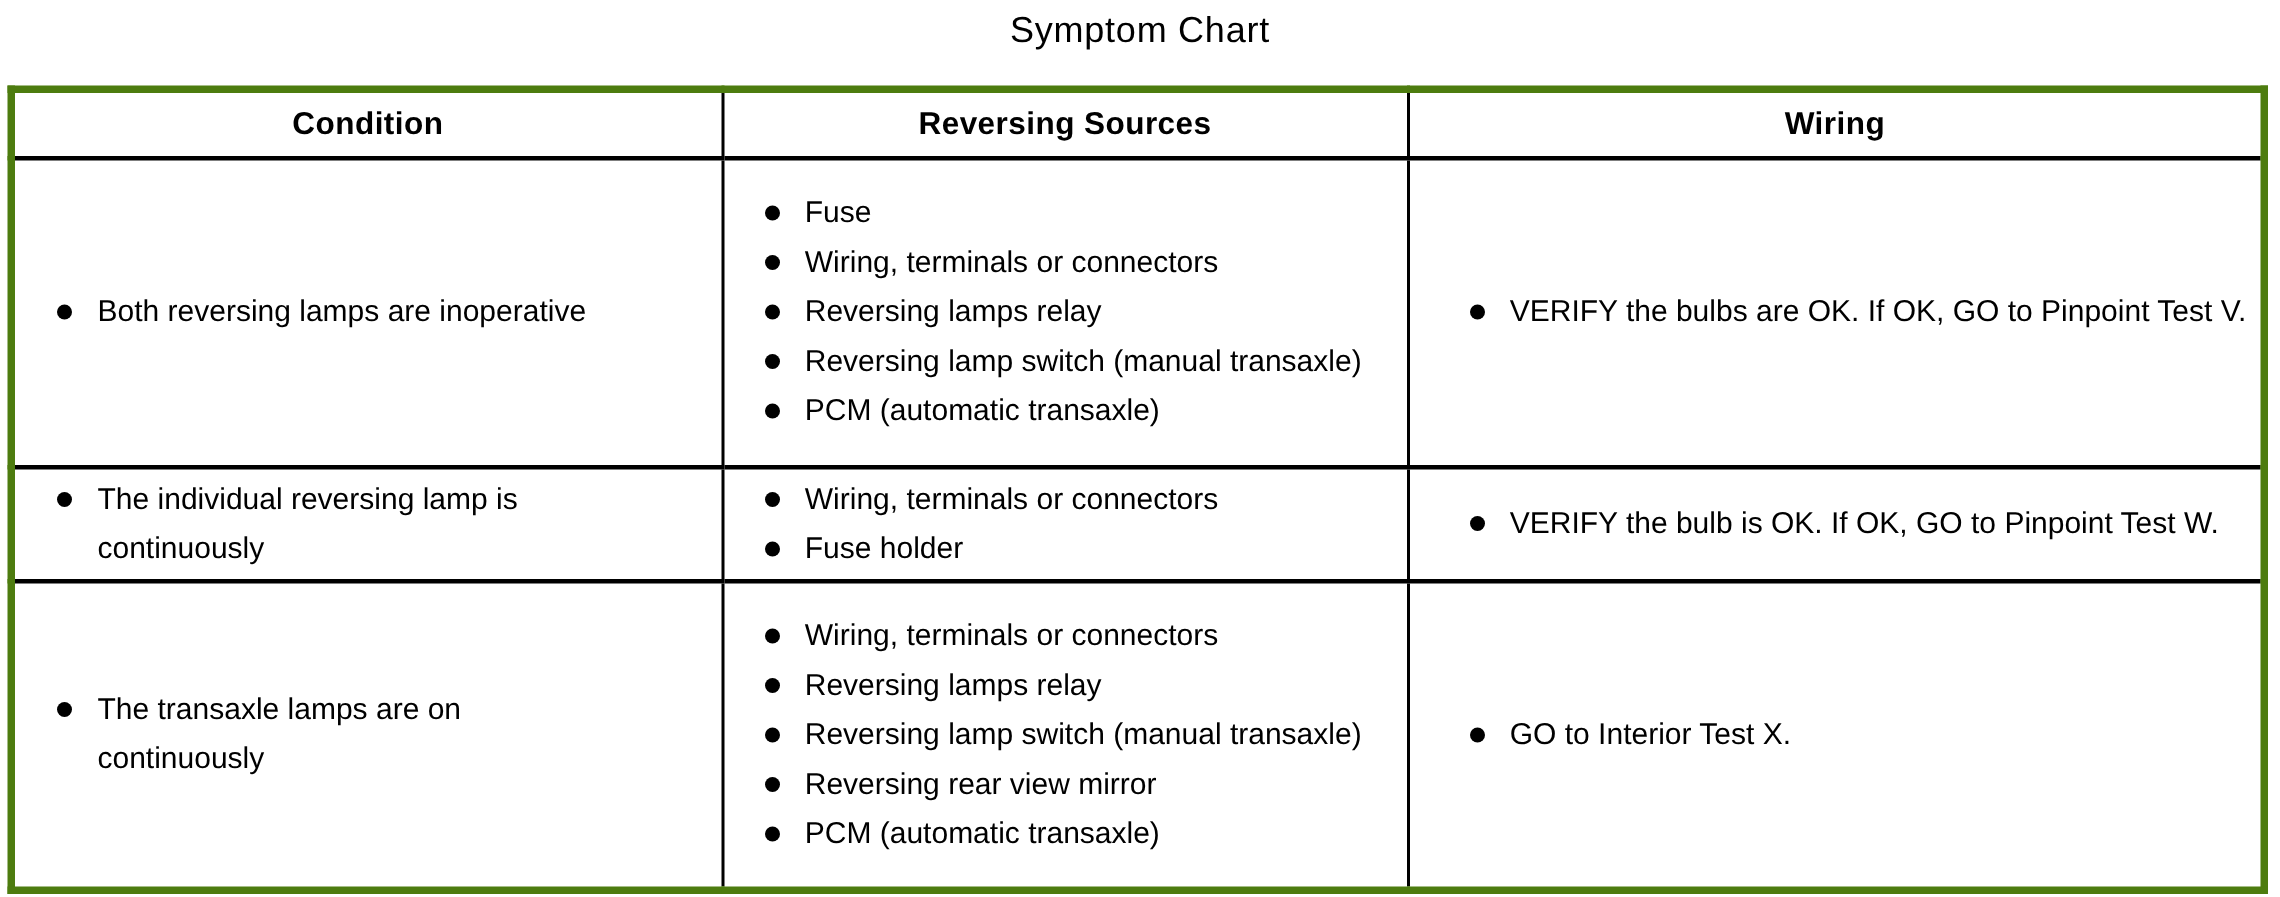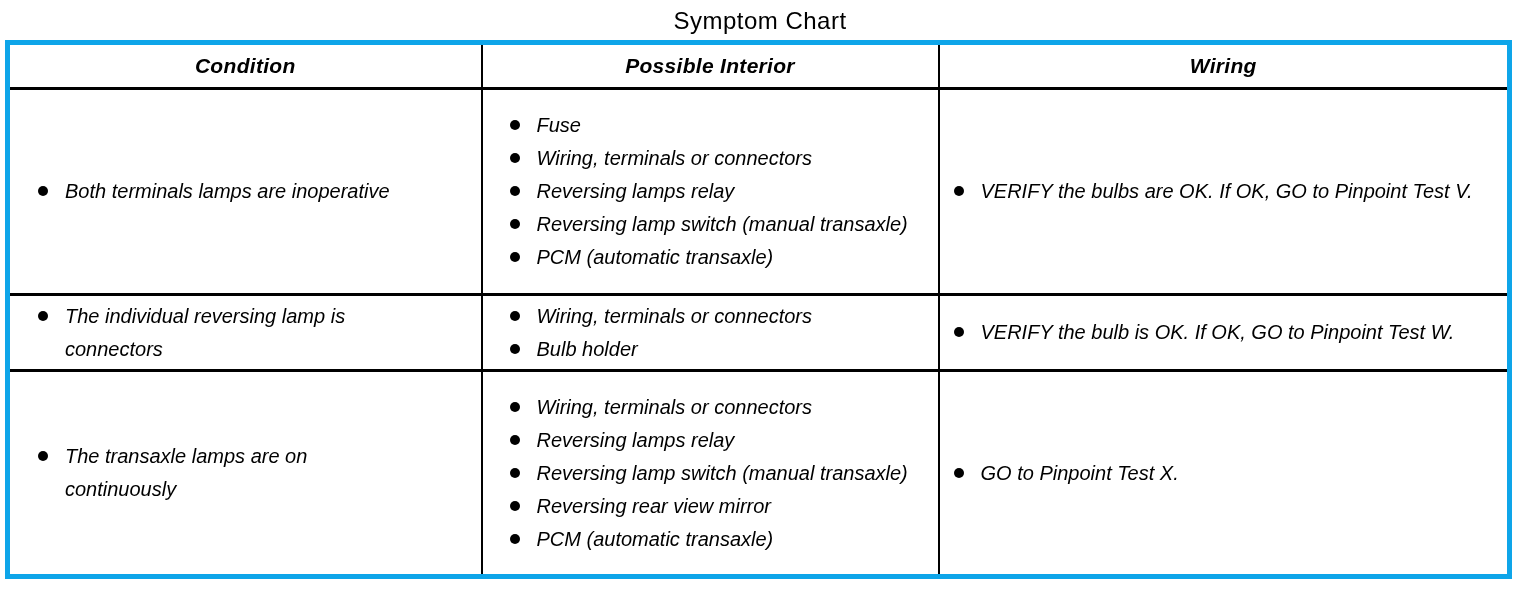--- a/index.html
+++ b/index.html
@@ -8,35 +8,34 @@
     padding: 0;
     width: 1520px;
     height: 598px;
     background: #ffffff;
     color: #000000;
     font-family: "Liberation Sans", sans-serif;
   }
   .page { width: 1520px; height: 598px; overflow: hidden; }
 
   .title {
-    height: 40px;
+    height: 57px;
     padding-top: 2px;
     text-align: center;
     font-size: 24px;
     line-height: 38px;
     letter-spacing: 0.5px;
   }
 
   table.symptom {
     margin-left: 5px;
     width: 1502px;
     border-collapse: collapse;
     table-layout: fixed;
-    border: 5px solid #0ea5e9;
-    font-style: italic;
+    border: 5px solid #4d7c0f;
   }
   col.c1 { width: 474px; }
   col.c2 { width: 457px; }
   col.c3 { width: 571px; }
 
   th {
     border: 2px solid #000000;
     border-bottom: 3px solid #000000;
     height: 46px;
     font-size: 21px;
@@ -49,21 +48,21 @@
     border: 2px solid #000000;
     border-top: 3px solid #000000;
     vertical-align: middle;
     padding: 0;
   }
   tbody tr.row-tall  { height: 206px; }
   tbody tr.row-short { height: 76px; }
 
   .col-condition { padding-left: 28px; }
   .col-sources   { padding-left: 27px; }
-  .col-action    { padding-left: 14px; padding-right: 6px; }
+  .col-action    { padding-left: 40px; padding-right: 6px; }
 
   ul.bullet-list { list-style: none; margin: 0; padding: 0; }
   ul.bullet-list li { display: flex; font-size: 20px; line-height: 33px; }
   .bullet {
     flex: 0 0 auto;
     width: 10px; height: 10px;
     border-radius: 50%;
     background: #000000;
     margin: 11px 17px 0 0;
   }
@@ -80,31 +79,31 @@
 
   <table class="symptom">
     <colgroup>
       <col class="c1">
         <col class="c2">
         <col class="c3">
     </colgroup>
     <thead>
       <tr>
         <th>Condition</th>
-        <th>Possible Interior</th>
+        <th>Reversing Sources</th>
         <th>Wiring</th>
       </tr>
     </thead>
     <tbody id="table-body">
         <tr class="row-tall">
           <td class="col-condition">
             <ul class="bullet-list">
               <li>
                 <span class="bullet"></span>
-                <span class="item-text">Both terminals lamps are inoperative</span>
+                <span class="item-text">Both reversing lamps are inoperative</span>
               </li>
             </ul>
           </td>
           <td class="col-sources">
             <ul class="bullet-list">
               <li>
                 <span class="bullet"></span>
                 <span class="item-text">Fuse</span>
               </li>
               <li>
@@ -132,33 +131,33 @@
                 <span class="item-text">VERIFY the bulbs are OK. If OK, GO to Pinpoint Test V.</span>
               </li>
             </ul>
           </td>
         </tr>
         <tr class="row-short">
           <td class="col-condition">
             <ul class="bullet-list">
               <li>
                 <span class="bullet"></span>
-                <span class="item-text">The individual reversing lamp is connectors</span>
+                <span class="item-text">The individual reversing lamp is continuously</span>
               </li>
             </ul>
           </td>
           <td class="col-sources">
             <ul class="bullet-list">
               <li>
                 <span class="bullet"></span>
                 <span class="item-text">Wiring, terminals or connectors</span>
               </li>
               <li>
                 <span class="bullet"></span>
-                <span class="item-text">Bulb holder</span>
+                <span class="item-text">Fuse holder</span>
               </li>
             </ul>
           </td>
           <td class="col-action">
             <ul class="bullet-list">
               <li>
                 <span class="bullet"></span>
                 <span class="item-text">VERIFY the bulb is OK. If OK, GO to Pinpoint Test W.</span>
               </li>
             </ul>
@@ -194,21 +193,21 @@
               <li>
                 <span class="bullet"></span>
                 <span class="item-text">PCM (automatic transaxle)</span>
               </li>
             </ul>
           </td>
           <td class="col-action">
             <ul class="bullet-list">
               <li>
                 <span class="bullet"></span>
-                <span class="item-text">GO to Pinpoint Test X.</span>
+                <span class="item-text">GO to Interior Test X.</span>
               </li>
             </ul>
           </td>
         </tr>
       </tbody>
   </table>
 
 </div>
 
 </body></html>

